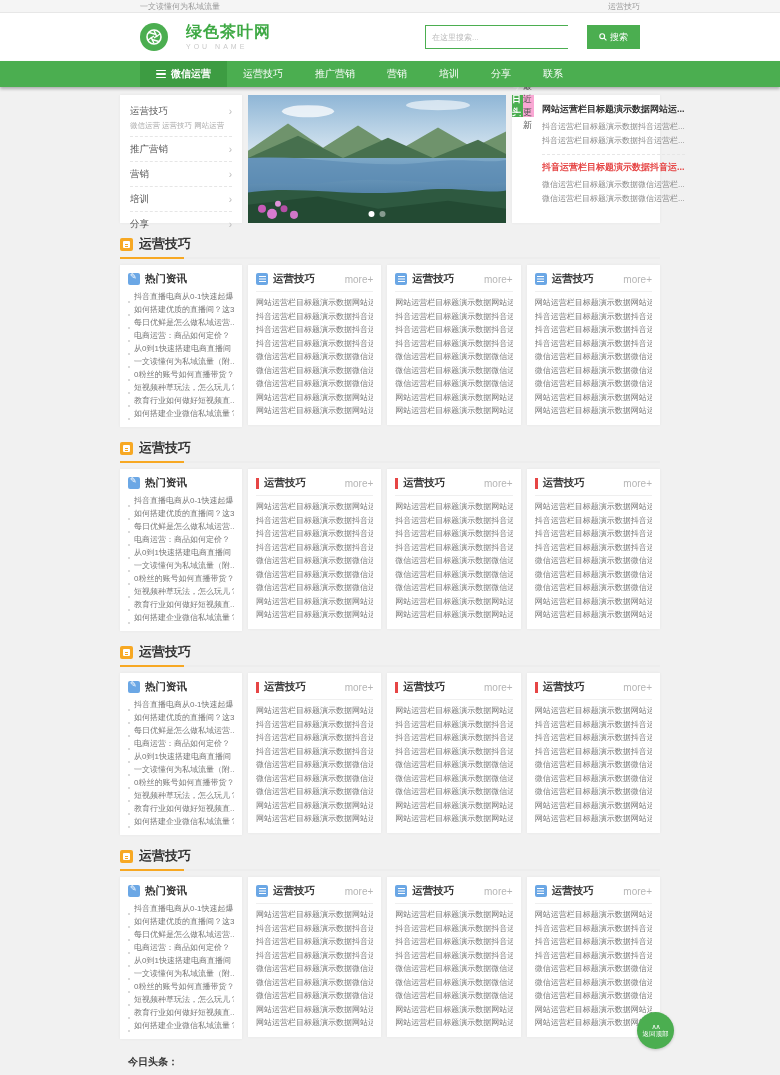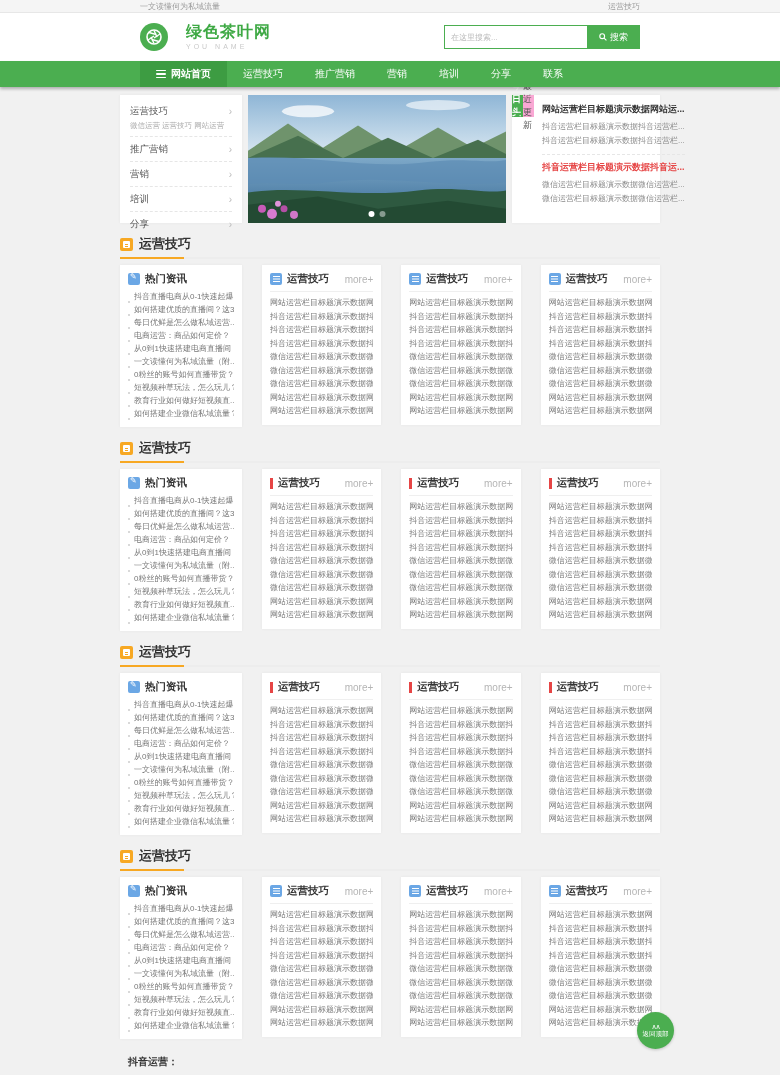--- a/index.html
+++ b/index.html
@@ -16,21 +16,21 @@
   .topbar a { color:#999; text-decoration:none; }
 
   
   .site-header { background:#fff; height:48px; }
   .site-header .container { display:flex; align-items:center; justify-content:space-between; height:100%; padding:0 20px; }
   .logo { display:flex; align-items:center; gap:18px; }
   .logo-icon { width:28px; height:28px; border-radius:50%; background:#4bae50; display:flex; align-items:center; justify-content:center; flex:0 0 28px; }
   .logo-txt { display:flex; flex-direction:column; line-height:1.05; }
   .logo-title { color:#3ea944; font-size:16px; font-weight:bold; letter-spacing:1px; }
   .logo-sub { color:#c9c9c9; font-size:7px; letter-spacing:3px; margin-top:2px; }
-  .searchbox { display:flex; height:24px; }
+  .searchbox { display:flex; height:24px;gap:19px; }
   .searchbox input { width:143px; height:24px; border:1px solid #4bae50; border-right:none; padding:0 6px; font-size:8px; color:#555; outline:none; }
   .searchbox input::placeholder { color:#bbb; }
   .search-btn { height:24px; padding:0 12px; background:#4bae50; color:#fff; border:none; font-size:9px; display:flex; align-items:center; gap:3px; cursor:pointer; }
 
   
   .mainnav { background:#4bae50; height:26px; box-shadow:0 2px 3px rgba(0,0,0,.28); position:relative; z-index:2; }
   .mainnav .container { display:flex; height:100%; padding:0 20px; }
   .nav-item { display:flex; align-items:center; gap:5px; color:#fff; font-size:10px; padding:0 16px; text-decoration:none; }
   .nav-item.active { background:#3d9c42; font-weight:bold; }
   .burger { display:inline-block; width:10px; }
@@ -72,21 +72,21 @@
 
   
   .content-section { margin-top:12px; }
   .section-head { display:flex; align-items:center; gap:6px; padding-bottom:4px; border-bottom:2px solid #ededed; position:relative; }
   .section-head::after { content:""; position:absolute; left:0; bottom:-2px; width:64px; height:2px; background:#f7a823; }
   .sec-icon { width:13px; height:13px; background:#f7a823; border-radius:2px; position:relative; }
   .sec-icon::before { content:""; position:absolute; inset:3px 3px 3px 3px; background:#fff; border-radius:1px; }
   .sec-icon::after { content:""; position:absolute; left:5px; right:5px; top:6px; height:1px; background:#f7a823; box-shadow:0 2px 0 #f7a823; }
   .section-title { font-size:13px; color:#333; font-weight:bold; }
 
-  .section-body { display:flex; gap:20px; margin-top:6px; align-items:flex-start; }
+  .section-body { display:flex; gap:6px; margin-top:6px; align-items:flex-start; }
   .hot-box { width:122px; flex:0 0 122px; padding:7px 8px; }
   .hot-head { display:flex; align-items:center; gap:5px; margin-bottom:4px; }
   .hot-icon { width:12px; height:12px; background:#6ba7e5; border-radius:2px; position:relative; }
   .hot-icon::before { content:"✎"; position:absolute; left:2px; top:-1px; font-size:8px; color:#fff; }
   .hot-title { font-size:10.5px; font-weight:bold; color:#333; }
   .hot-list { list-style:none; }
   .hot-item { display:flex; align-items:flex-end; gap:4px; line-height:13px; cursor:pointer; }
   .hot-item .dot-b { width:2px; height:2px; border-radius:50%; background:#ccc; flex:0 0 2px; }
   .hot-text { font-size:8px; color:#777; white-space:nowrap; overflow:hidden; }
 
@@ -154,21 +154,21 @@
 </header>
 
 <nav class="mainnav">
   <div class="container">
     <a class="nav-item active">
       <span class="burger">
           <i></i>
           <i></i>
           <i></i>
         </span>
-      <span>网站首页</span>
+      <span>微信运营</span>
     </a>
     <span style="display:flex">
 
     <a class="nav-item">运营技巧</a>
         <a class="nav-item">推广营销</a>
         <a class="nav-item">营销</a>
         <a class="nav-item">培训</a>
         <a class="nav-item">分享</a>
         <a class="nav-item">联系</a>
       </span>
@@ -727,21 +727,21 @@
             <li class="art-item">微信运营栏目标题演示数据微信运...</li>
             <li class="art-item">微信运营栏目标题演示数据微信运...</li>
             <li class="art-item">网站运营栏目标题演示数据网站运...</li>
             <li class="art-item">网站运营栏目标题演示数据网站运...</li>
           </ul>
       </div>
     </div>
   </section>
 
   <div class="friends">
-    <div class="friends-title">抖音运营：</div>
+    <div class="friends-title">今日头条：</div>
 
   </div>
 
 </div>
 
 <div class="backtop">
   <span class="chev">∧∧</span>
   <span class="bt-label">返回顶部</span>
 </div>
 

